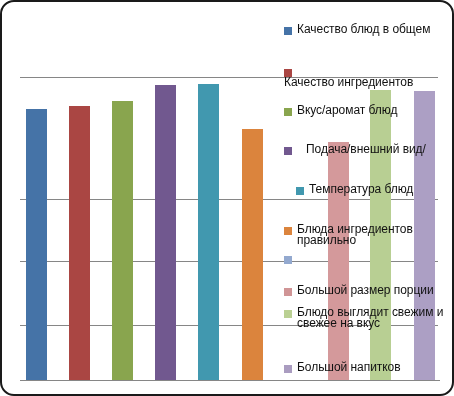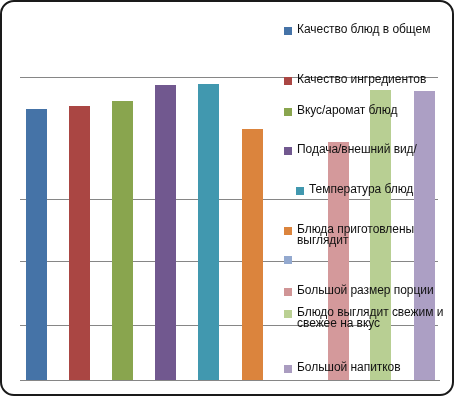--- a/index.html
+++ b/index.html
@@ -69,39 +69,39 @@
         <div class="bar" title="Качество напитков" style="left: 412px; top: 89px; height: 289px; background: rgb(172, 159, 196); bottom: auto;"></div>
       </div>
     <div class="axis-line" id="baseline" style="top: 378px;"></div>
   </div>
 
   <div id="legend">
       <div class="legend-item" style="top: 0px;">
         <span class="legend-swatch" style="background: rgb(69, 115, 167);"></span>
         <span class="legend-label">Качество блюд в общем</span>
       </div>
-      <div class="legend-item" style="top: 50px;">
+      <div class="legend-item" style="top: 42px; flex-direction: column;">
         <span class="legend-swatch" style="background: rgb(170, 70, 67);"></span>
         <span class="legend-label">Качество ингредиентов</span>
       </div>
       <div class="legend-item" style="top: 81px; text-align: right;">
         <span class="legend-swatch" style="background: rgb(137, 165, 78);"></span>
         <span class="legend-label">Вкус/аромат блюд</span>
       </div>
-      <div class="legend-item" style="top: 120px;">
+      <div class="legend-item" style="top: 120px; gap: 9px;">
         <span class="legend-swatch" style="background: rgb(113, 88, 143);"></span>
         <span class="legend-label">Подача/внешний вид/</span>
       </div>
       <div class="legend-item" style="top: 160px; padding-left: 12px;">
         <span class="legend-swatch" style="background: rgb(65, 152, 175);"></span>
         <span class="legend-label">Температура блюд</span>
       </div>
       <div class="legend-item" style="top: 200px;">
         <span class="legend-swatch" style="background: rgb(219, 132, 61);"></span>
-        <span class="legend-label">Блюда приготовлены выглядит</span>
+        <span class="legend-label">Блюда ингредиентов правильно</span>
       </div>
       <div class="legend-item" style="top: 229px;">
         <span class="legend-swatch" style="background: rgb(147, 169, 207);"></span>
         <span class="legend-label"></span>
       </div>
       <div class="legend-item" style="top: 261px;">
         <span class="legend-swatch" style="background: rgb(208, 149, 150);"></span>
         <span class="legend-label">Большой размер порции</span>
       </div>
       <div class="legend-item" style="top: 283px;">

